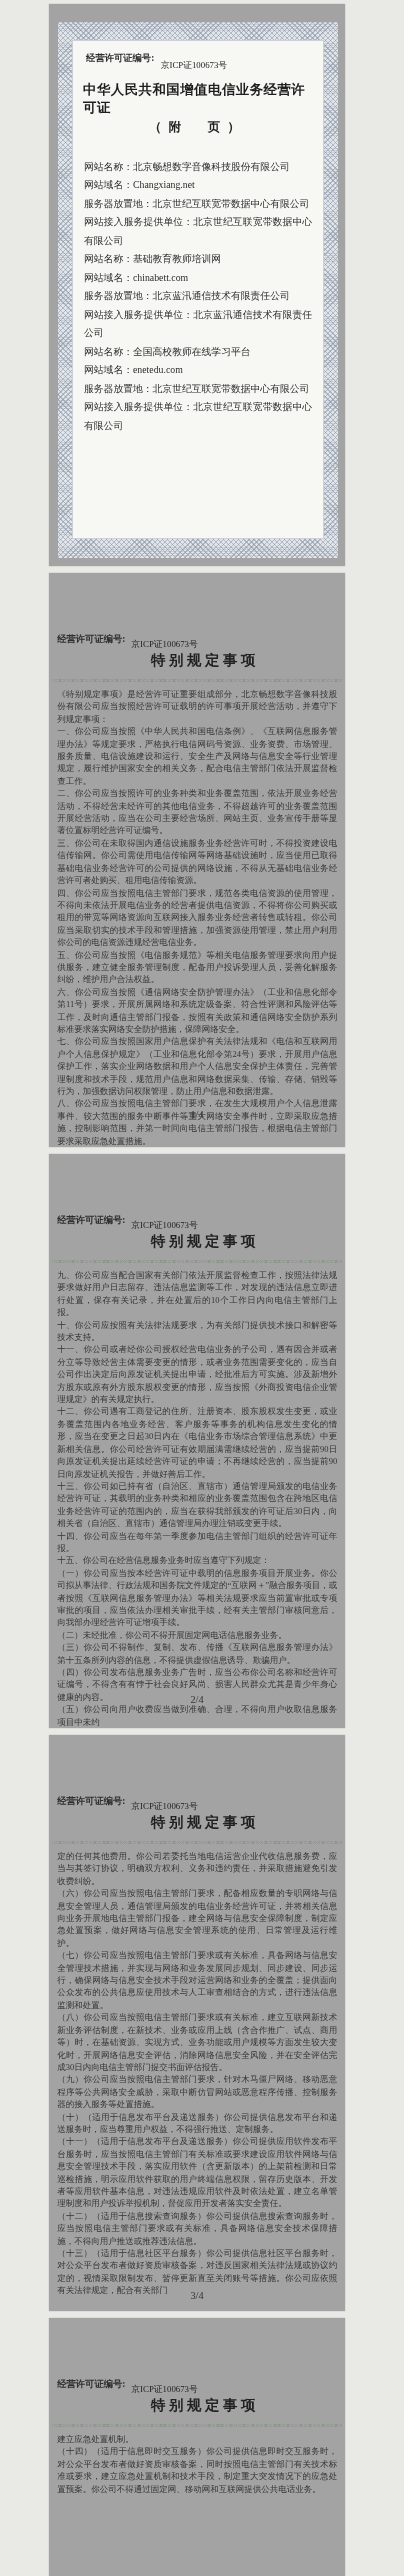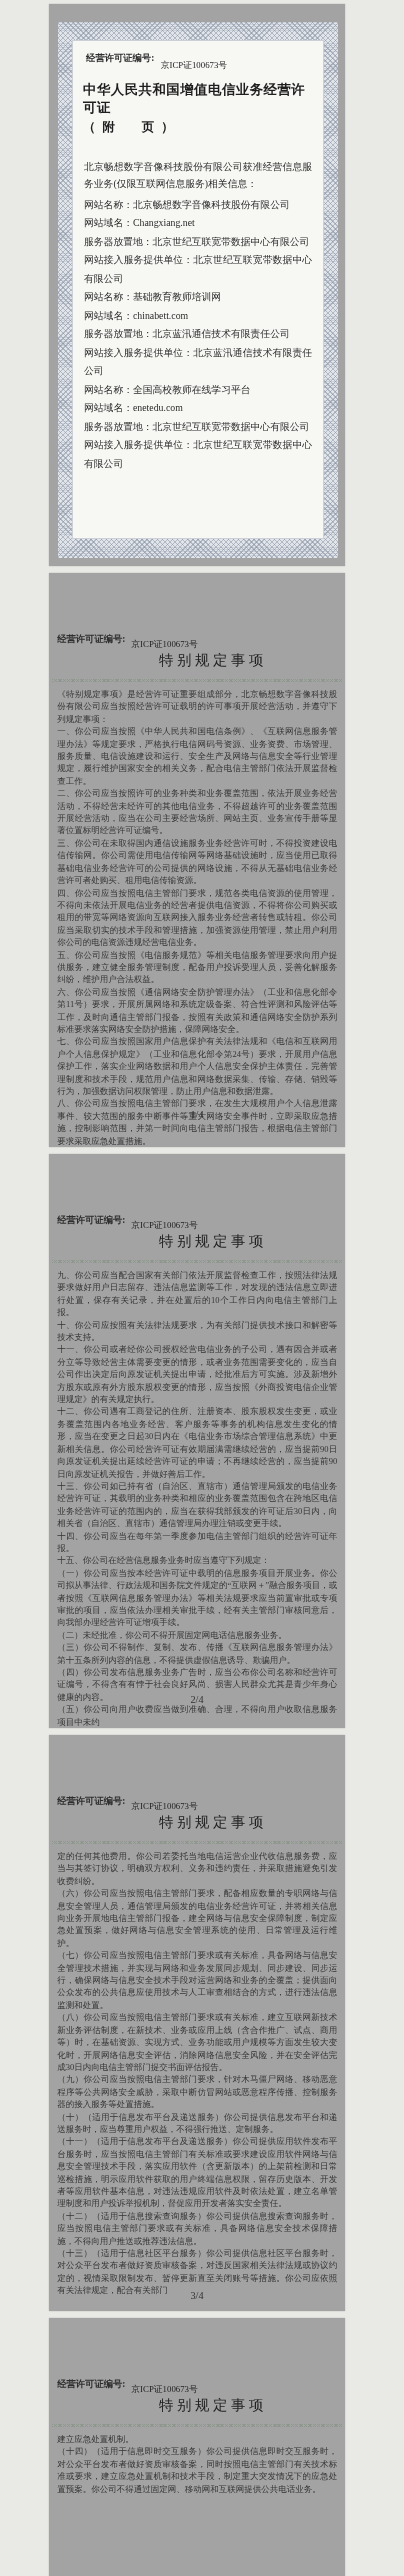--- a/index.html
+++ b/index.html
@@ -32,39 +32,39 @@
     padding:5.2px 10.3px;position:relative;
   }
   .licno{margin:6.2px 0 0 3.1px;font-size:9.3px;}
   .licno-label{font-weight:700;color:#2e2e2e;}
   .licno-value{font-size:8.8px;position:relative;top:6.7px;left:4.1px;color:#222;}
   .cert-title{
     margin:15.5px 0 2.1px;text-align:left;
     font-size:13.4px;font-weight:700;letter-spacing:0.5px;color:#1f1f1f;
   }
   .cert-subtitle{
-    font-size:12.4px;font-weight:700;
+    text-align:center;font-size:12.4px;font-weight:700;
     letter-spacing:7.2px;color:#1f1f1f;margin-bottom:21.6px;
   }
   .cert-intro{
     margin:13.4px 1px 4.1px;font-size:9.8px;line-height:17px;
     color:#2b2b2b;text-align:justify;
   }
   .info-line{
     margin:0 1px;font-size:9.8px;line-height:18.5px;
     color:#2b2b2b;text-align:justify;
   }
   
   .prov-header{position:absolute;top:60px;left:8.2px;font-size:9.3px;white-space:nowrap;}
   .prov-header .lab{font-weight:700;color:#2e2e2e;}
   .prov-header .val{font-size:8.8px;position:relative;top:4.6px;left:3.6px;color:#222;}
   .prov-title{
-    position:absolute;top:78px;left:0;width:100%;margin:0;
-    text-align:center;font-size:14.4px;font-weight:400;
-    letter-spacing:3.6px;color:#222;padding-left:16px;
+    position:absolute;top:78px;left:8px;width:100%;margin:0;
+    text-align:center;font-size:14.4px;font-weight:700;
+    letter-spacing:3.6px;color:#222;
   }
   .divider{
     position:absolute;top:106px;left:3.1px;right:3.1px;height:3.1px;
     background:
       repeating-linear-gradient(135deg, rgba(140,150,140,.85) 0 1px, rgba(0,0,0,0) 1px 3.1px),
       repeating-linear-gradient(45deg, rgba(140,150,140,.85) 0 1px, rgba(0,0,0,0) 1px 3.1px);
   }
   .prov-body{
     position:absolute;top:115px;left:8.2px;right:7.7px;
     font-size:8.5px;line-height:12.4px;text-align:justify;color:#343434;
@@ -84,21 +84,20 @@
 
 <section class="page" id="cert">
   <div class="cert-frame">
     <div class="cert-inner">
       <div class="licno">
         <span class="licno-label">经营许可证编号:</span>
         <span class="licno-value">京ICP证100673号</span>
       </div>
       <h1 class="cert-title">中华人民共和国增值电信业务经营许可证</h1>
       <div class="cert-subtitle">（附　页）</div>
-      <p class="cert-intro">北京畅想数字音像科技股份有限公司获准经营信息服务业务(仅限互联网信息服务)相关信息：</p>
       <p class="info-line">网站名称：北京畅想数字音像科技股份有限公司</p>
       <p class="info-line">网站域名：Changxiang.net</p>
       <p class="info-line">服务器放置地：北京世纪互联宽带数据中心有限公司</p>
       <p class="info-line">网站接入服务提供单位：北京世纪互联宽带数据中心有限公司</p>
       <p class="info-line">网站名称：基础教育教师培训网</p>
       <p class="info-line">网站域名：chinabett.com</p>
       <p class="info-line">服务器放置地：北京蓝汛通信技术有限责任公司</p>
       <p class="info-line">网站接入服务提供单位：北京蓝汛通信技术有限责任公司</p>
       <p class="info-line">网站名称：全国高校教师在线学习平台</p>
       <p class="info-line">网站域名：enetedu.com</p>

